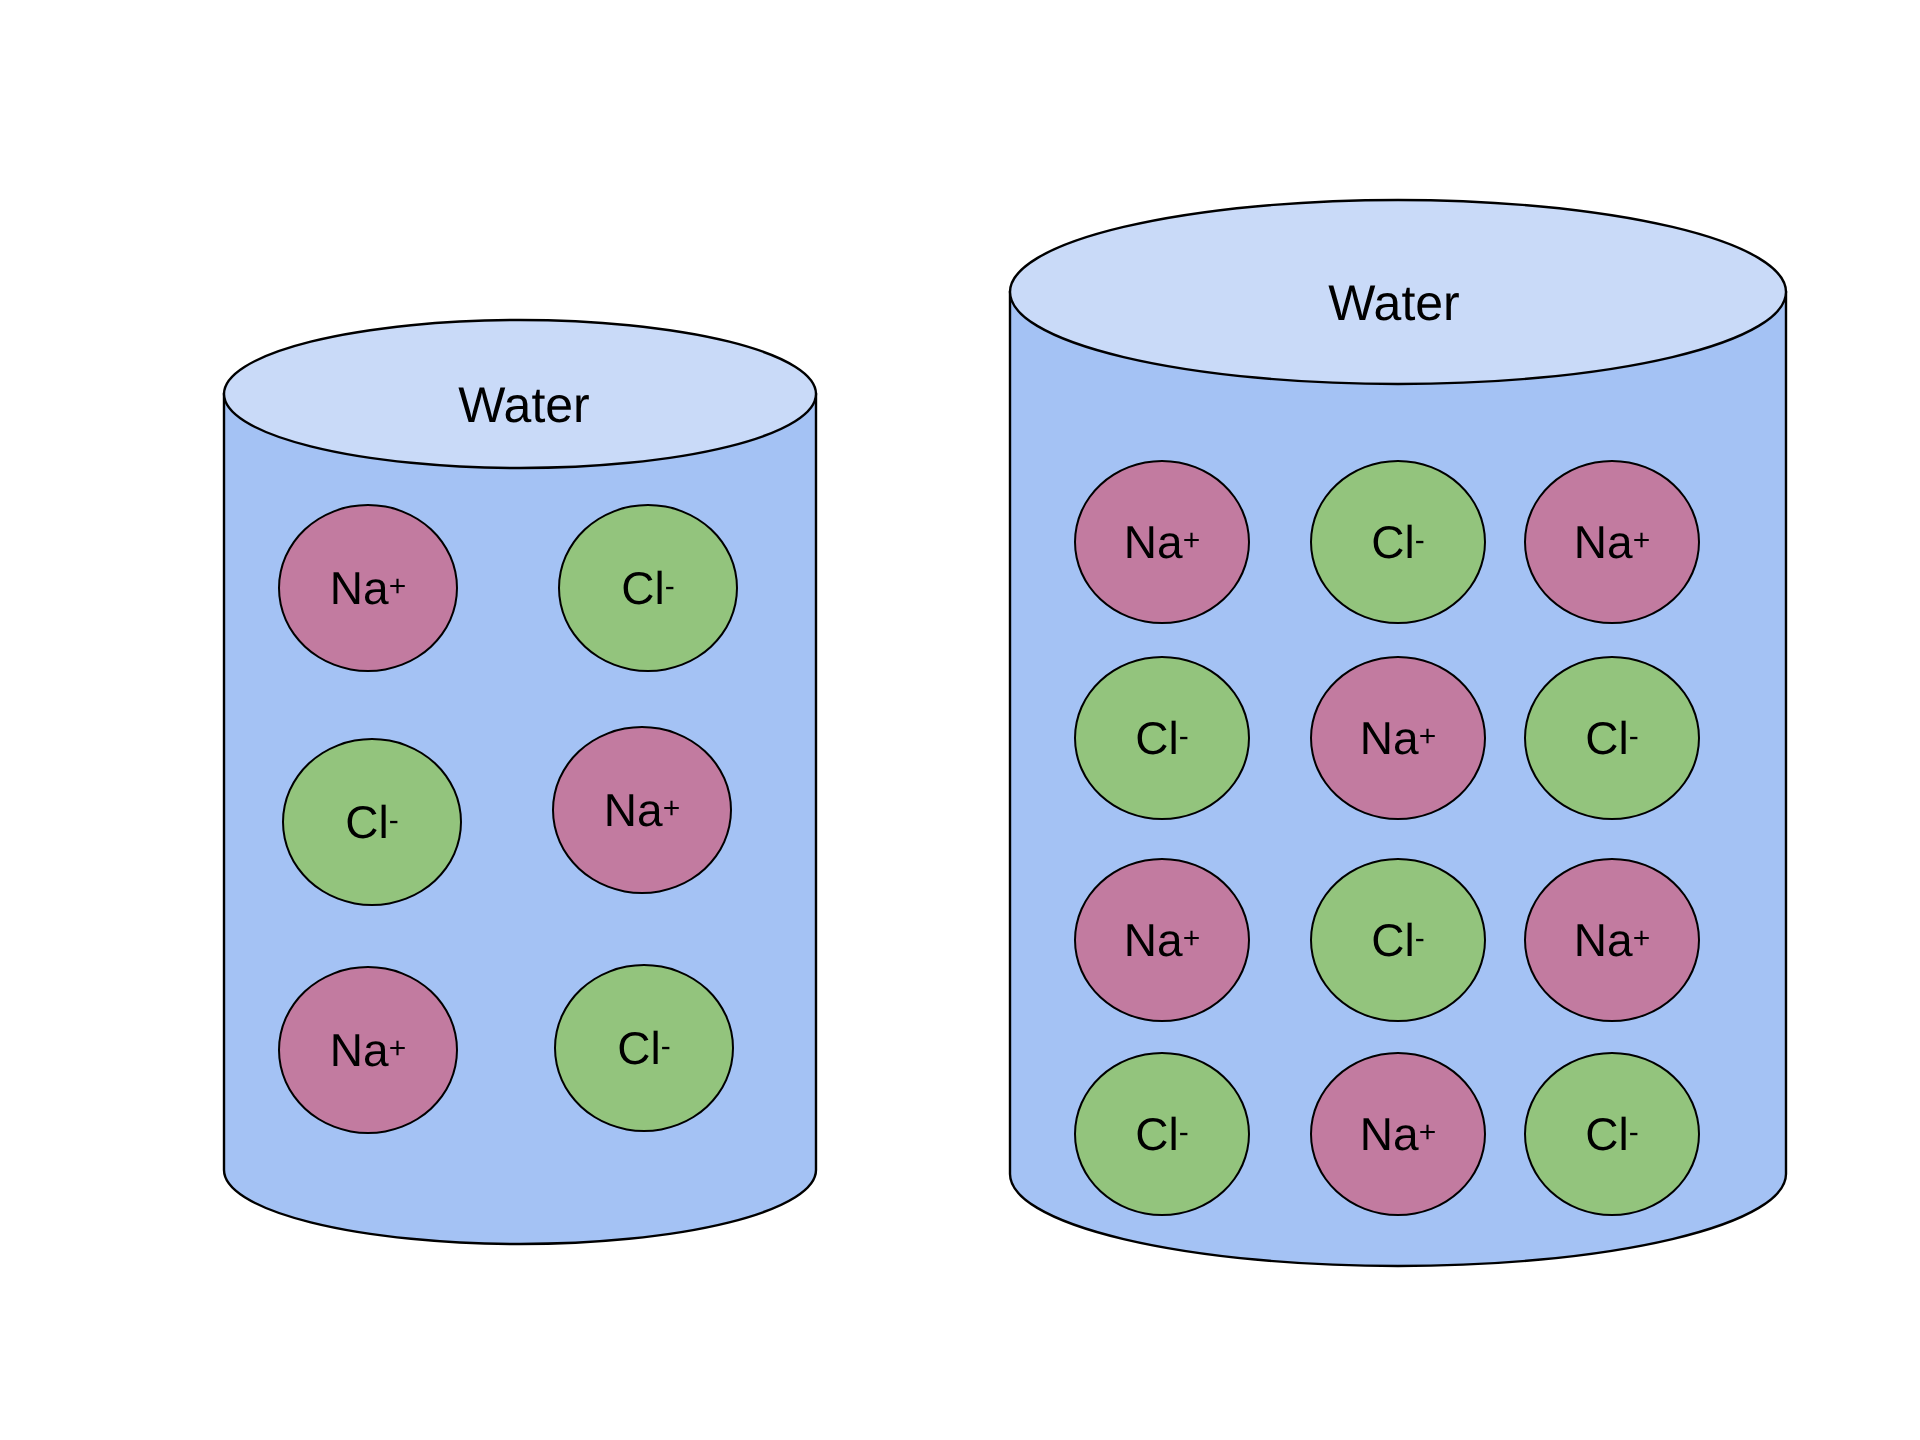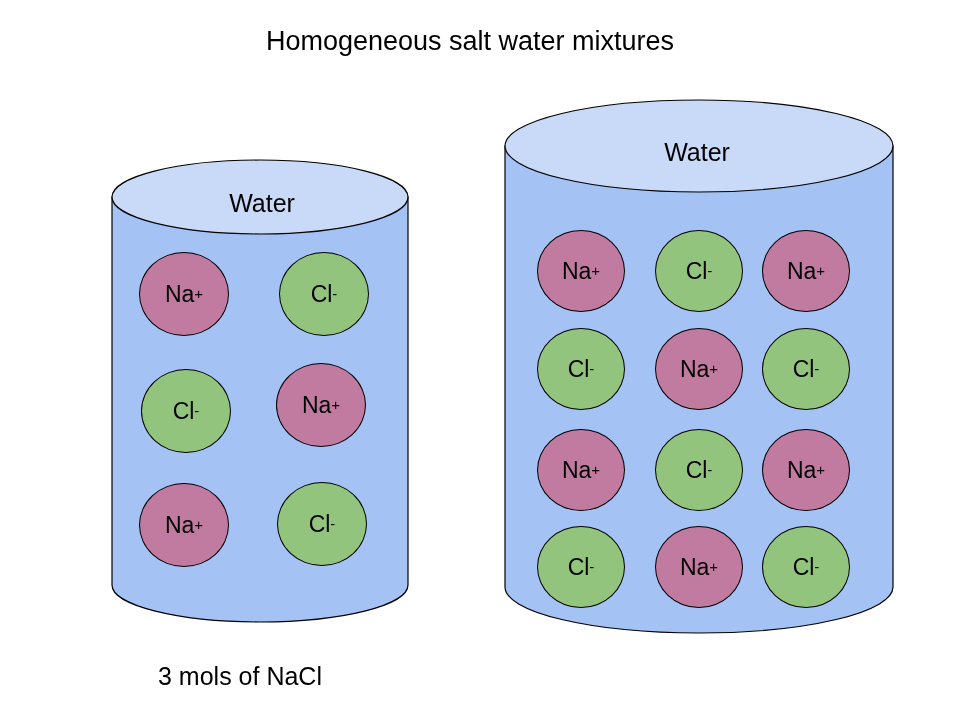--- a/index.html
+++ b/index.html
@@ -38,21 +38,20 @@
   .ion.cl { background: #93c47d; }
   .ion.sz-l { width: 90px; height: 84px; }
   .ion.sz-r { width: 88px; height: 82px; }
   .charge { font-size: 15px; vertical-align: 8px; line-height: 0; }
 </style>
 </head>
 <body>
 
 <div class="canvas">
 
-  <div class="txt title">Homogeneous salt water mixtures</div>
 
   <svg class="diagram" width="960" height="720" viewBox="0 0 960 720">
     <path d="M112 197 L112 585 A148 37 0 0 0 408 585 L408 197 Z" fill="#a4c2f4" stroke="#000000" stroke-width="1.2"></path>
     <ellipse cx="260" cy="197" rx="148" ry="37" fill="#c9daf8" stroke="#000000" stroke-width="1.2"></ellipse>
     <path d="M505 146 L505 587 A194 46 0 0 0 893 587 L893 146 Z" fill="#a4c2f4" stroke="#000000" stroke-width="1.2"></path>
     <ellipse cx="699" cy="146" rx="194" ry="46" fill="#c9daf8" stroke="#000000" stroke-width="1.2"></ellipse>
   </svg>
 
   <div class="txt water-l">Water</div>
   <div class="txt water-r">Water</div>
@@ -124,15 +123,14 @@
   </div>
   <div class="ion na sz-r" style="left:655px;top:526px;">
     <span>Na</span>
       <span class="charge">+</span>
   </div>
   <div class="ion cl sz-r" style="left:762px;top:526px;">
     <span>Cl</span>
       <span class="charge">-</span>
   </div>
 
-  <div class="txt caption-l">3 mols of NaCl</div>
 
 </div>
 
 </body></html>

